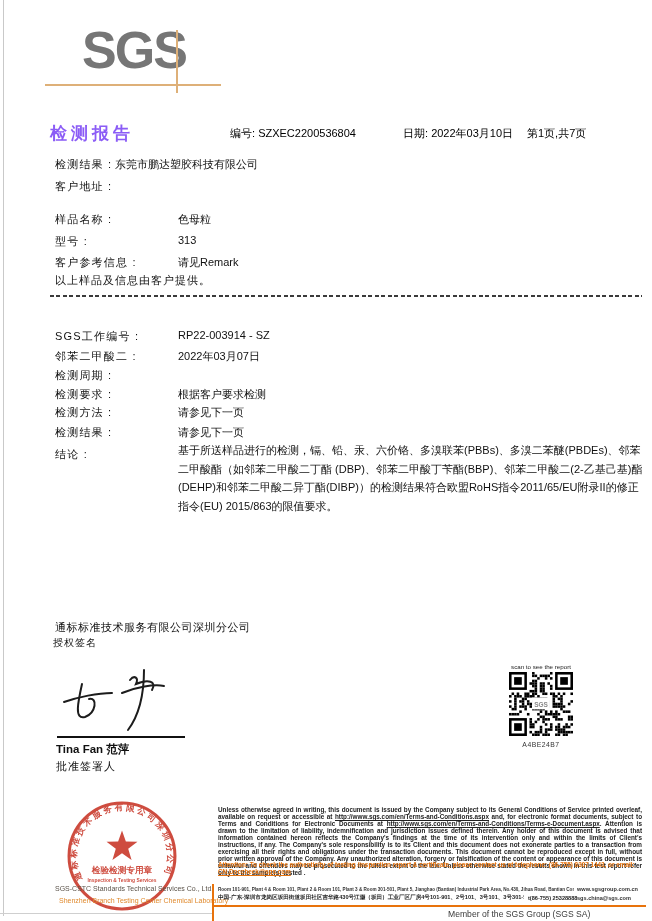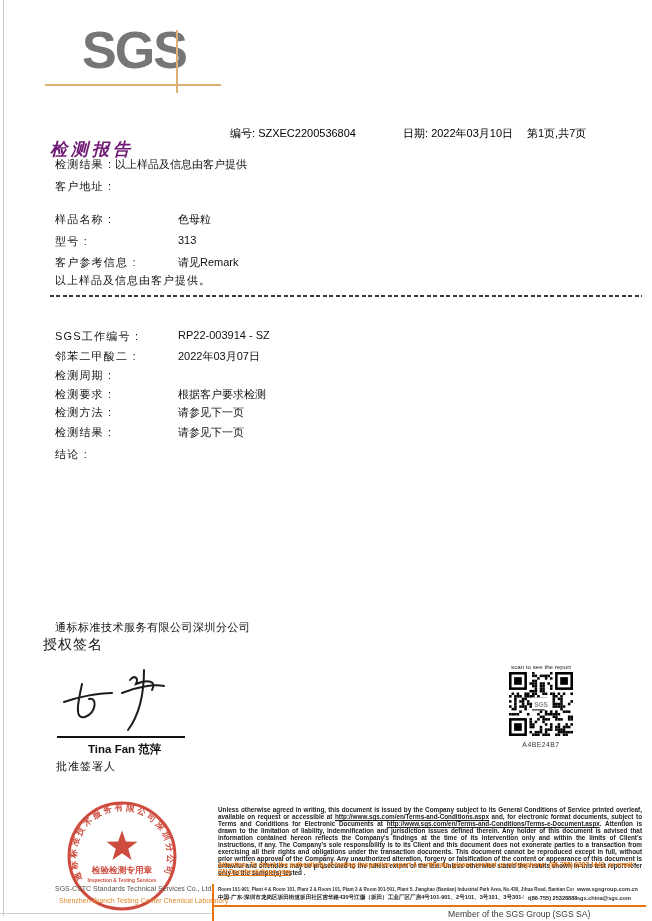--- a/index.html
+++ b/index.html
@@ -6,38 +6,38 @@
   .page{position:relative;width:652px;height:921px;background:#ffffff;overflow:hidden;
         font-family:"Liberation Sans","DejaVu Sans",sans-serif;color:#111;}
   .edge-left{position:absolute;left:3px;top:0;width:1px;height:916px;background:#c9c9c9;}
   .edge-bottom{position:absolute;left:0;top:913px;width:212px;height:1px;background:#cfcfcf;}
   
   .logo-text{position:absolute;left:82px;top:24px;font-size:52px;font-weight:bold;
              color:#767676;letter-spacing:-2px;line-height:1;}
   .logo-hline{position:absolute;left:45px;top:84px;width:176px;height:2px;background:#DEB078;}
   .logo-vline{position:absolute;left:176px;top:30px;width:2px;height:63px;background:#DEB078;}
   
-  .title{position:absolute;left:50px;top:138px;font-size:17px;font-weight:bold;letter-spacing:4px;color:#701a75;font-style:italic;}
+  .title{position:absolute;left:50px;top:122px;font-size:17px;font-weight:bold;letter-spacing:4px;color:#8b5cf6;}
   .hdr{position:absolute;top:126px;font-size:11px;color:#000;white-space:nowrap;}
   
   .lbl{position:absolute;left:55px;font-size:11px;letter-spacing:1.2px;white-space:nowrap;color:#111;}
   .val{position:absolute;font-size:11px;white-space:nowrap;color:#111;}
   .v-near{left:115px;}
   .v-far{left:178px;}
   .note{position:absolute;left:55px;font-size:11px;letter-spacing:1px;color:#111;}
   .dashes{position:absolute;left:50px;top:295px;width:592px;height:1.5px;
           background:repeating-linear-gradient(90deg,#3a3a3a 0 4px,transparent 4px 6.5px);}
   .conclusion{position:absolute;left:178px;top:441px;width:466px;font-size:11px;
               line-height:18.5px;color:#111;text-align:left;}
   
   .sig-company{position:absolute;left:55px;top:620px;font-size:11px;letter-spacing:0.5px;}
-  .sig-auth{position:absolute;left:43px;top:636px;font-size:14px;letter-spacing:1px;font-family:Liberation Serif, serif;}
+  .sig-auth{position:absolute;left:53px;top:636px;font-size:10px;letter-spacing:1px;font-family:Liberation Serif, serif;}
   .sig-svg{position:absolute;left:58px;top:662px;}
   .sig-line{position:absolute;left:57px;top:736px;width:128px;height:1.5px;background:#111;}
-  .sig-name{position:absolute;left:56px;top:742px;font-size:11.5px;font-weight:600;margin-left:32px;}
+  .sig-name{position:absolute;left:56px;top:742px;font-size:11.5px;font-weight:600;}
   .sig-role{position:absolute;left:56px;top:759px;font-size:11px;letter-spacing:1px;}
   
   .qr-wrap{position:absolute;left:498px;top:663px;width:86px;text-align:center;}
   .qr-caption{font-size:6.2px;color:#222;margin-bottom:2px;}
   .qr-code-box{display:inline-block;}
   .qr-id{font-size:6.8px;color:#333;margin-top:1px;letter-spacing:0.5px;}
   
   .legal{position:absolute;left:218px;top:806px;width:424px;font-size:6.35px;line-height:7px;
          color:#222;text-align:justify;font-weight:600;}
   .legal .u{text-decoration:underline;}
@@ -74,21 +74,21 @@
     <span>编号:</span>
     <span>SZXEC2200536804</span>
   </div>
   <div class="hdr" style="left:403px">
     <span>日期:</span>
     <span>2022年03月10日</span>
   </div>
   <div class="hdr" style="left:527px">第1页,共7页</div>
 
   <span class="lbl" style="top:157px">检测结果 :</span>
-  <span class="val v-near" style="top:157px">以上样品及信息由客户提供</span>
+  <span class="val v-near" style="top:157px">东莞市鹏达塑胶科技有限公司</span>
   <span class="lbl" style="top:179px">客户地址 :</span>
 
   <span class="lbl" style="top:212px">样品名称 :</span>
   <span class="val v-far" style="top:212px">色母粒</span>
   <span class="lbl" style="top:234px">型号 :</span>
   <span class="val v-far" style="top:234px">313</span>
   <span class="lbl" style="top:255px">客户参考信息 :</span>
   <span class="val v-far" style="top:255px">请见Remark</span>
   <div class="note" style="top:273px">以上样品及信息由客户提供。</div>
   <div class="dashes"></div>
@@ -99,20 +99,21 @@
   <span class="val v-far" style="top:349px">2022年03月07日</span>
   <span class="lbl" style="top:368px">检测周期 :</span>
   <span class="lbl" style="top:387px">检测要求 :</span>
   <span class="val v-far" style="top:387px">根据客户要求检测</span>
   <span class="lbl" style="top:405px">检测方法 :</span>
   <span class="val v-far" style="top:405px">请参见下一页</span>
   <span class="lbl" style="top:425px">检测结果 :</span>
   <span class="val v-far" style="top:425px">请参见下一页</span>
 
   <span class="lbl" style="top:447px">结论 :</span>
+  <div class="conclusion">基于所送样品进行的检测，镉、铅、汞、六价铬、多溴联苯(PBBs)、多溴二苯醚(PBDEs)、邻苯二甲酸酯（如邻苯二甲酸二丁酯 (DBP)、邻苯二甲酸丁苄酯(BBP)、邻苯二甲酸二(2-乙基己基)酯(DEHP)和邻苯二甲酸二异丁酯(DIBP)）的检测结果符合欧盟RoHS指令2011/65/EU附录II的修正指令(EU) 2015/863的限值要求。</div>
 
   <div class="sig-company">通标标准技术服务有限公司深圳分公司</div>
   <div class="sig-auth">授权签名</div>
   <svg class="sig-svg" width="140" height="74" viewBox="0 0 140 74">
     <g fill="none" stroke="#1c1c1c" stroke-width="2" stroke-linecap="round">
       <path d="M6,40 C20,35 40,31 54,31"></path>
       <path d="M24,22 C20,40 16,58 27,55 C38,51 40,35 31,37"></path>
       <path d="M64,31 C78,25 96,22 106,24"></path>
       <path d="M86,8 C86,28 82,52 70,68"></path>
       <path d="M72,18 C76,13 81,15 78,22 C90,17 99,19 94,28"></path>

